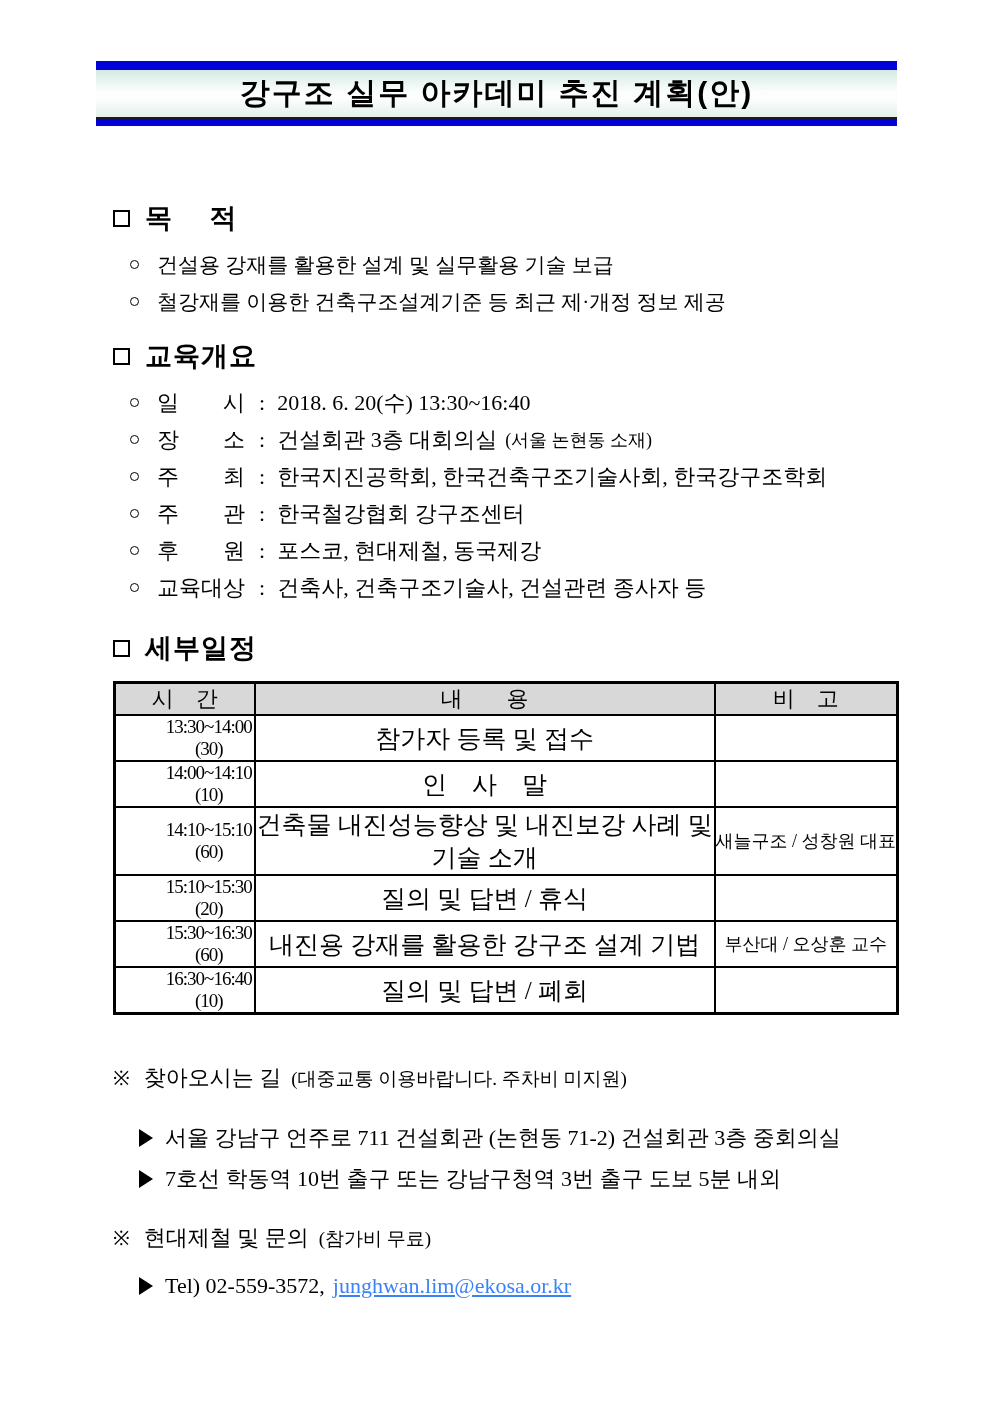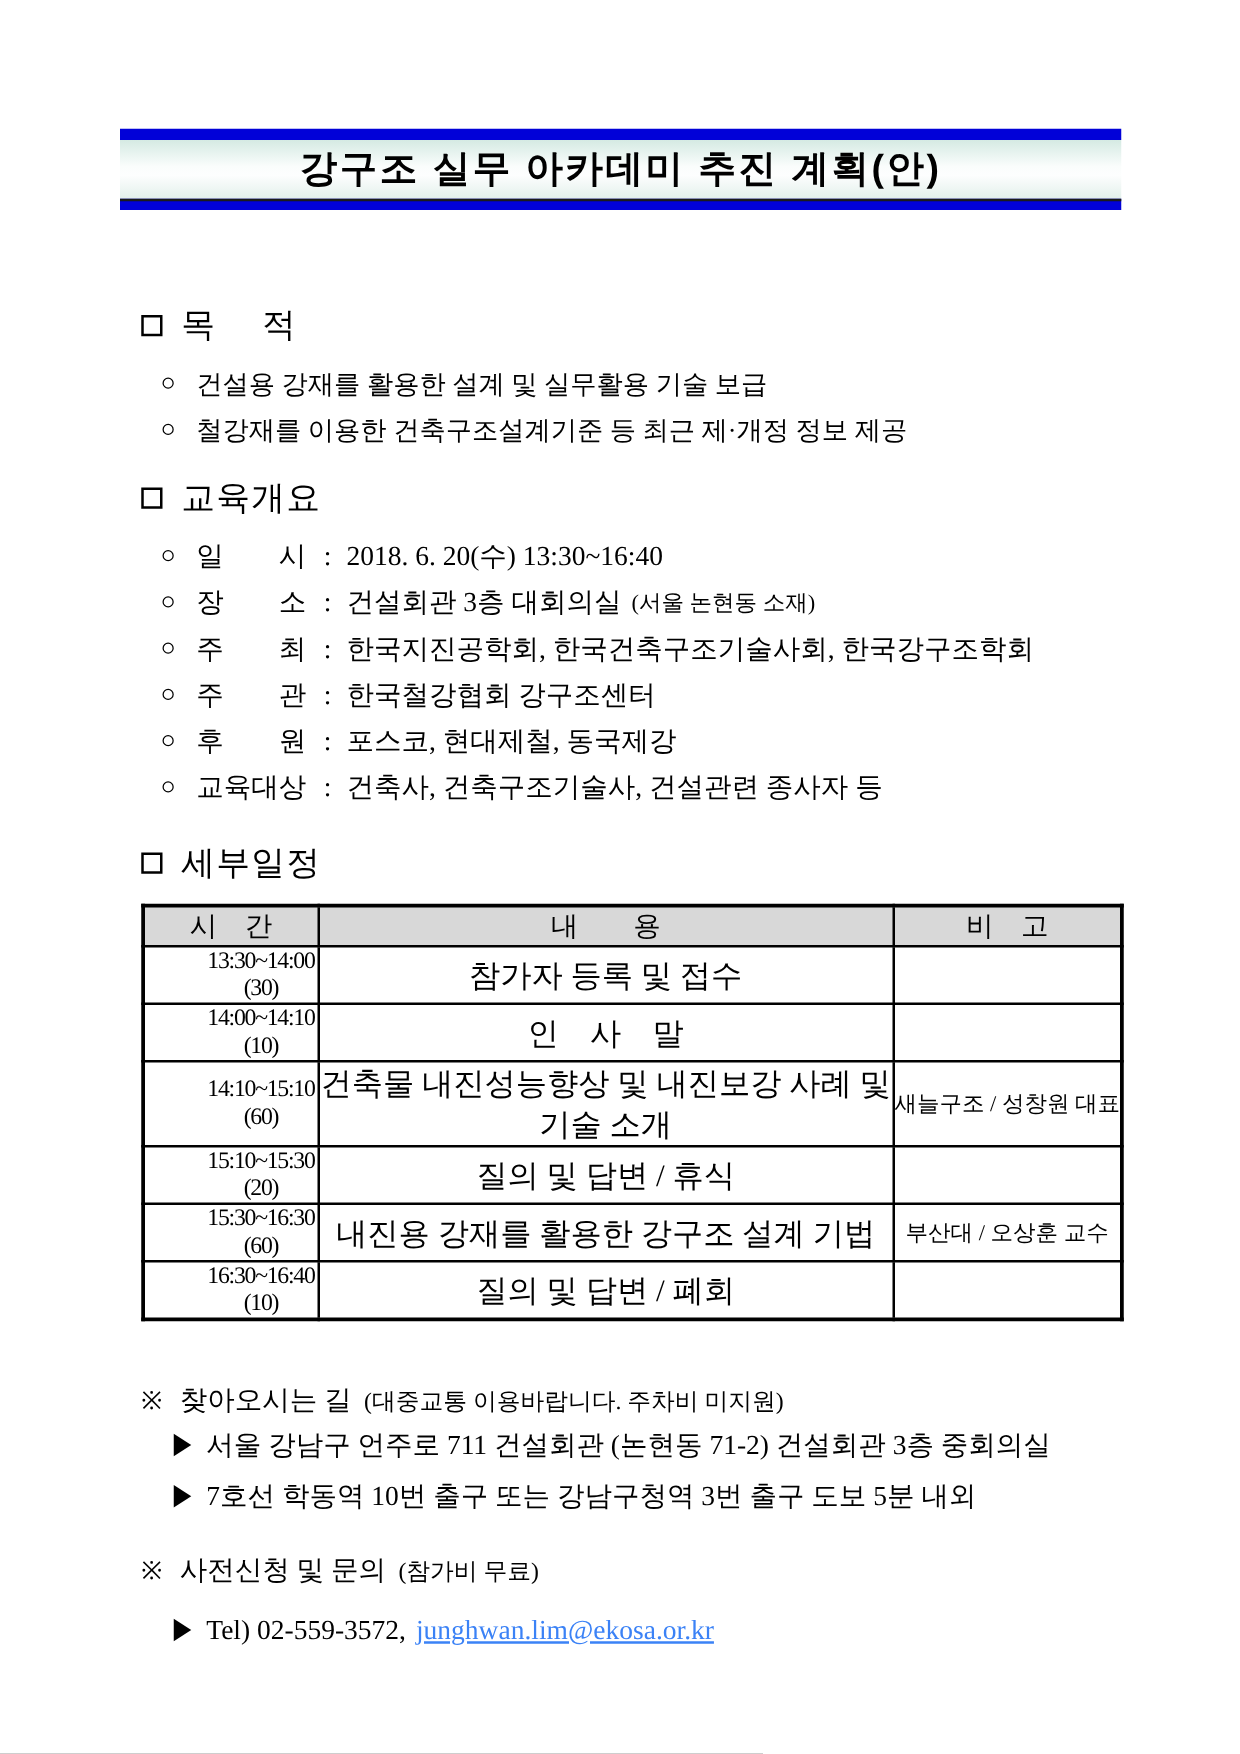--- a/index.html
+++ b/index.html
@@ -3,38 +3,38 @@
 <meta charset="utf-8">
 <style>
   * { margin:0; padding:0; box-sizing:border-box; }
   html,body { background:#888; }
   .page {
     width:992px; height:1403px; margin:0 auto; background:#ffffff;
     position:relative; overflow:hidden;
     font-family:"Liberation Serif","DejaVu Serif",serif; color:#000;
   }
   
-  .banner { margin:103px 95px 0 96px; }
+  .banner { margin:61px 95px 0 96px; }
   .banner .bar { height:9px; background:#0101d8; }
   .banner .bar.bottom { border-top:2px solid #1b1b1b; }
   .banner-body {
     height:47px; display:flex; align-items:center; justify-content:center;
     background:linear-gradient(180deg,#d5eae3 0%,#fafdfc 45%,#fdfefe 60%,#e3f0eb 100%);
   }
   .banner-body h1 {
     font-family:"Liberation Sans","DejaVu Sans",sans-serif;
     font-size:30px; font-weight:bold; letter-spacing:2px; color:#000;
   }
   
   .content { margin:0 95px 0 96px; }
   .sec-head { display:flex; align-items:center; gap:15px; margin-left:17px; }
   .sq { width:17px; height:17px; border:2px solid #000; flex:none; }
   .sec-title {
     font-family:"Liberation Sans","DejaVu Sans",sans-serif;
-    font-size:27px; font-weight:normal; letter-spacing:1px;
+    font-size:27px; font-weight:bold; letter-spacing:1px;
   }
   .bullet-list { list-style:none; margin-top:10px; }
   .bullet-list li { display:flex; align-items:center; height:37px; margin-left:34px; font-size:21px; }
   .circ { width:9px; height:9px; border:1.5px solid #000; border-radius:50%; flex:none; margin-right:18px; }
   
   .ov-row { display:flex; align-items:center; height:37px; margin-left:34px; font-size:22px; }
   .ov-label { display:inline-block; width:98px; white-space:pre; }
   .ov-colon { margin:0 12px 0 4px; }
   .ov-note { font-size:18px; margin-left:8px; }
   
@@ -49,21 +49,21 @@
   table.schedule td { height:43px; }
   td.t-time { font-size:19px; letter-spacing:-1px;padding-left:48px; }
   td.t-content { font-size:25px; white-space:pre-wrap; }
   td.t-note { font-size:18px; }
   col.c-time { width:140px; } col.c-content { width:460px; } col.c-note { width:183px; }
   
   .note-block { margin-left:17px; }
   .note-head { display:flex; align-items:baseline; font-size:22px; }
   .ref-mark { margin-right:14px; font-size:20px; }
   .note-head .head-note { font-size:19px; margin-left:10px; }
-  .note-bullets { margin-top:0; }
+  .note-bullets { margin-top:24px; }
   .nb-line { display:flex; align-items:center; height:41px; margin-left:26px; font-size:22px; }
   .tri {
     width:0; height:0; flex:none; margin-right:12px;
     border-left:14px solid #000; border-top:9px solid transparent; border-bottom:9px solid transparent;
   }
   a.email-link { color:#3b82f6; text-decoration:underline; margin:0 8px; cursor:pointer; }
   .tel-suffix { font-size:19px; }
   
   .mt-purpose { margin-top:74px; }
   .mt-overview { margin-top:18px; }
@@ -216,21 +216,21 @@
         <div class="nb-line">
           <span class="tri"></span>
           <span>7호선 학동역 10번 출구 또는 강남구청역 3번 출구 도보 5분 내외</span>
         </div>
       </div>
     </div>
 
     <div class="note-block mt-application">
       <div class="note-head">
         <span class="ref-mark">※</span>
-        <span>사전신청 및 문의</span>
+        <span>현대제철 및 문의</span>
         <span class="head-note">(참가비 무료)</span>
       </div>
       <div class="note-bullets mt-tel">
         <div class="nb-line">
           <span class="tri"></span>
           <span>Tel) 02-559-3572,</span>
           <a class="email-link">junghwan.lim@ekosa.or.kr</a>
         </div>
       </div>
     </div>

